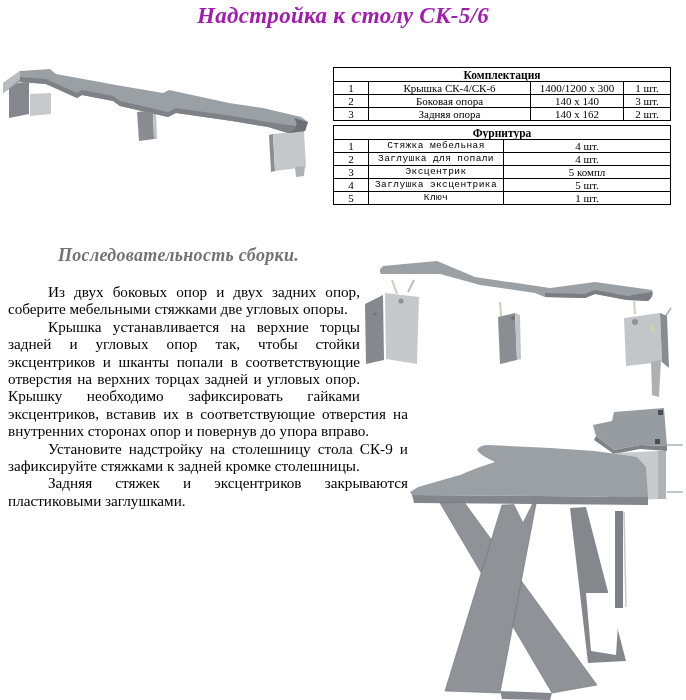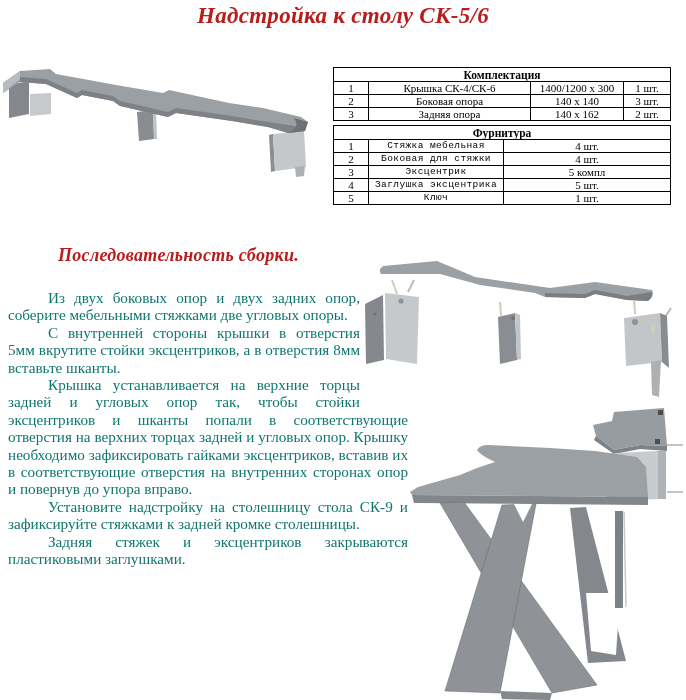--- a/index.html
+++ b/index.html
@@ -1,32 +1,32 @@
 <!DOCTYPE html>
 <html><head>
 <meta charset="utf-8">
 <style>
   html,body{margin:0;padding:0;background:#ffffff;}
   .page{position:relative;width:686px;height:700px;background:#ffffff;overflow:hidden;
         font-family:"Liberation Serif",serif;color:#14161f;}
   .title{position:absolute;top:3px;left:0;right:0;text-align:center;
-         font-size:23px;font-weight:bold;font-style:italic;color:#b91c1c;letter-spacing:.3px;}
+         font-size:23px;font-weight:bold;font-style:italic;color:#a21caf;letter-spacing:.3px;}
   .illus{position:absolute;}
   .illus svg{display:block;}
   .tables{position:absolute;left:333px;top:67px;width:338px;}
   table{border-collapse:collapse;table-layout:fixed;width:337px;border-radius:10px;}
   td{border:1px solid #000;text-align:center;vertical-align:middle;padding:0;
      font-size:11px;line-height:12px;height:12px;overflow:hidden;white-space:nowrap;color:#000;}
   td.hdr{font-weight:bold;font-size:11.5px;height:13px;}
   td.mono{font-family:"Liberation Mono",monospace;font-size:9.5px;letter-spacing:.4px;margin-top:45px;}
   .tbl-b{margin-top:4px;}
   .section-heading{position:absolute;left:58px;top:245px;font-size:18px;font-weight:bold;
-                   font-style:italic;color:#b91c1c;letter-spacing:.3px;}
-  .bodytext{position:absolute;left:8px;top:289px;width:400px;font-size:15.2px;
-            line-height:17.4px;text-align:justify;color:#0f766e;}
+                   font-style:italic;color:#737373;letter-spacing:.3px;}
+  .bodytext{position:absolute;left:8px;top:283px;width:400px;font-size:15.2px;
+            line-height:17.4px;text-align:justify;color:#000000;}
   .bodytext p{margin:0;text-indent:40px;}
   .wrapcut{float:right;width:48px;height:105px;}
 </style>
 </head>
 <body>
 
 <div class="page">
 
   <div class="title">Надстройка к столу СК-5/6</div>
 
@@ -92,21 +92,21 @@
           <tr>
             <td class="hdr" colspan="3">Фурнитура</td>
           </tr>
       <tr>
         <td>1</td>
         <td class="mono">Стяжка мебельная</td>
         <td>4 шт.</td>
       </tr>
       <tr>
         <td>2</td>
-        <td class="mono">Боковая для стяжки</td>
+        <td class="mono">Заглушка для попали</td>
         <td>4 шт.</td>
       </tr>
       <tr>
         <td>3</td>
         <td class="mono">Эксцентрик</td>
         <td>5 компл</td>
       </tr>
       <tr>
         <td>4</td>
         <td class="mono">Заглушка эксцентрика</td>
@@ -147,21 +147,20 @@
       <polygon points="315,61 322,64 324,116 317,110" fill="#888b90"></polygon>
       <polygon points="306,110 316,108 314,145 307,143" fill="#aeb1b4"></polygon>
       <circle cx="290" cy="70" r="3" fill="#8e9196"></circle>
       <rect x="306" y="73" width="4" height="8" fill="#cdd0b8"></rect>
     </svg>
   </div>
 
   <div class="bodytext">
     <div class="wrapcut"></div>
     <p>Из двух боковых опор и двух задних опор, соберите мебельными стяжками две угловых опоры.</p>
-    <p>С внутренней стороны крышки в отверстия 5мм вкрутите стойки эксцентриков, а в отверстия 8мм вставьте шканты.</p>
     <p>Крышка устанавливается на верхние торцы задней и угловых опор так, чтобы стойки эксцентриков и шканты попали в соответствующие отверстия на верхних торцах задней и угловых опор. Крышку необходимо зафиксировать гайками эксцентриков, вставив их в соответствующие отверстия на внутренних сторонах опор и повернув до упора вправо.</p>
     <p>Установите надстройку на столешницу стола СК-9 и зафиксируйте стяжками к задней кромке столешницы.</p>
     <p>Задняя стяжек и эксцентриков закрываются пластиковыми заглушками.</p>
   </div>
 
   <div class="illus" style="left:390px;top:393px;">
     <svg width="296" height="307" viewBox="0 0 296 307">
 
       <line x1="277" y1="52" x2="293" y2="52" stroke="#c2c5c8" stroke-width="2"></line>
       <line x1="277" y1="99" x2="293" y2="99" stroke="#c2c5c8" stroke-width="2"></line>

